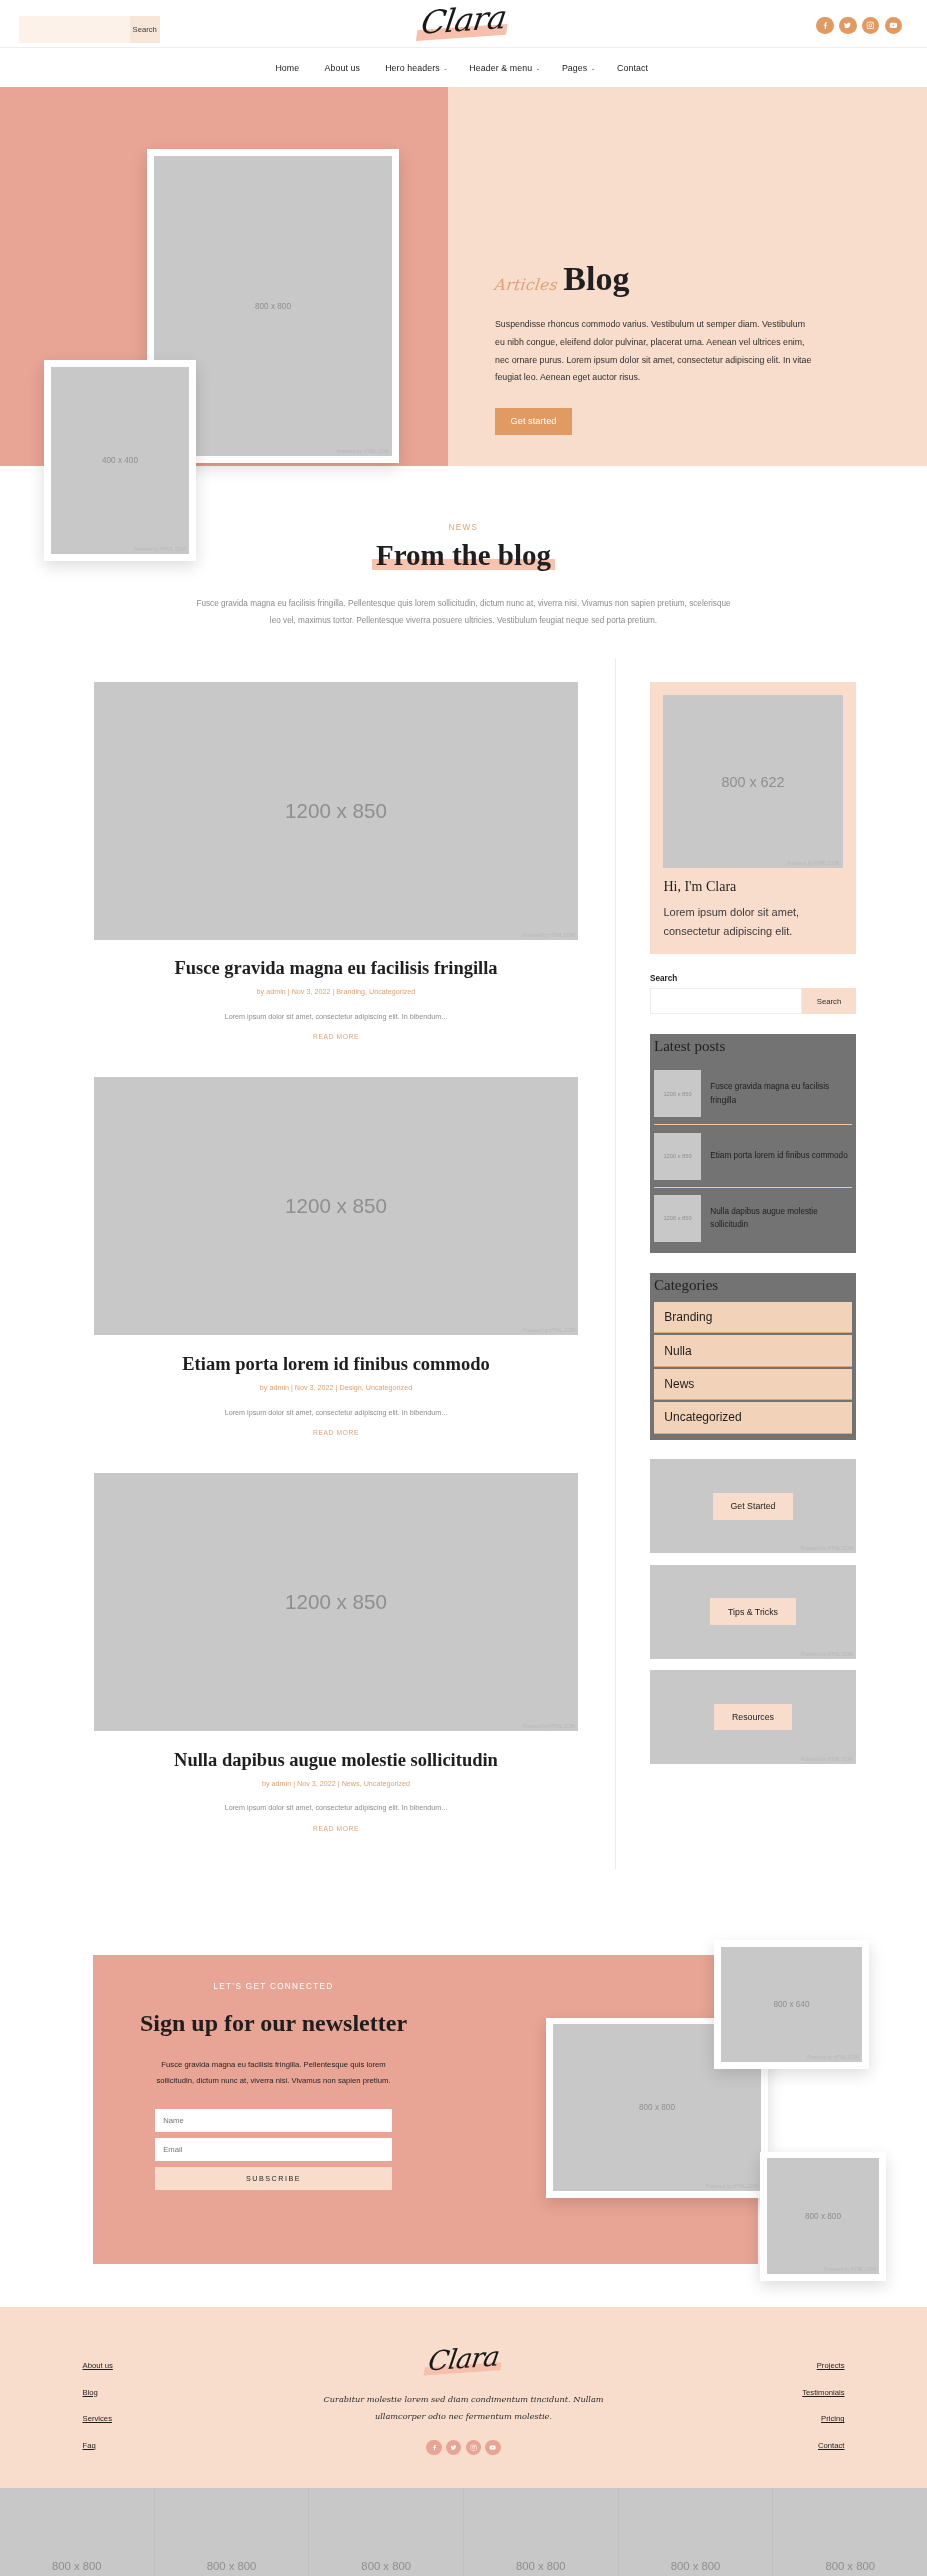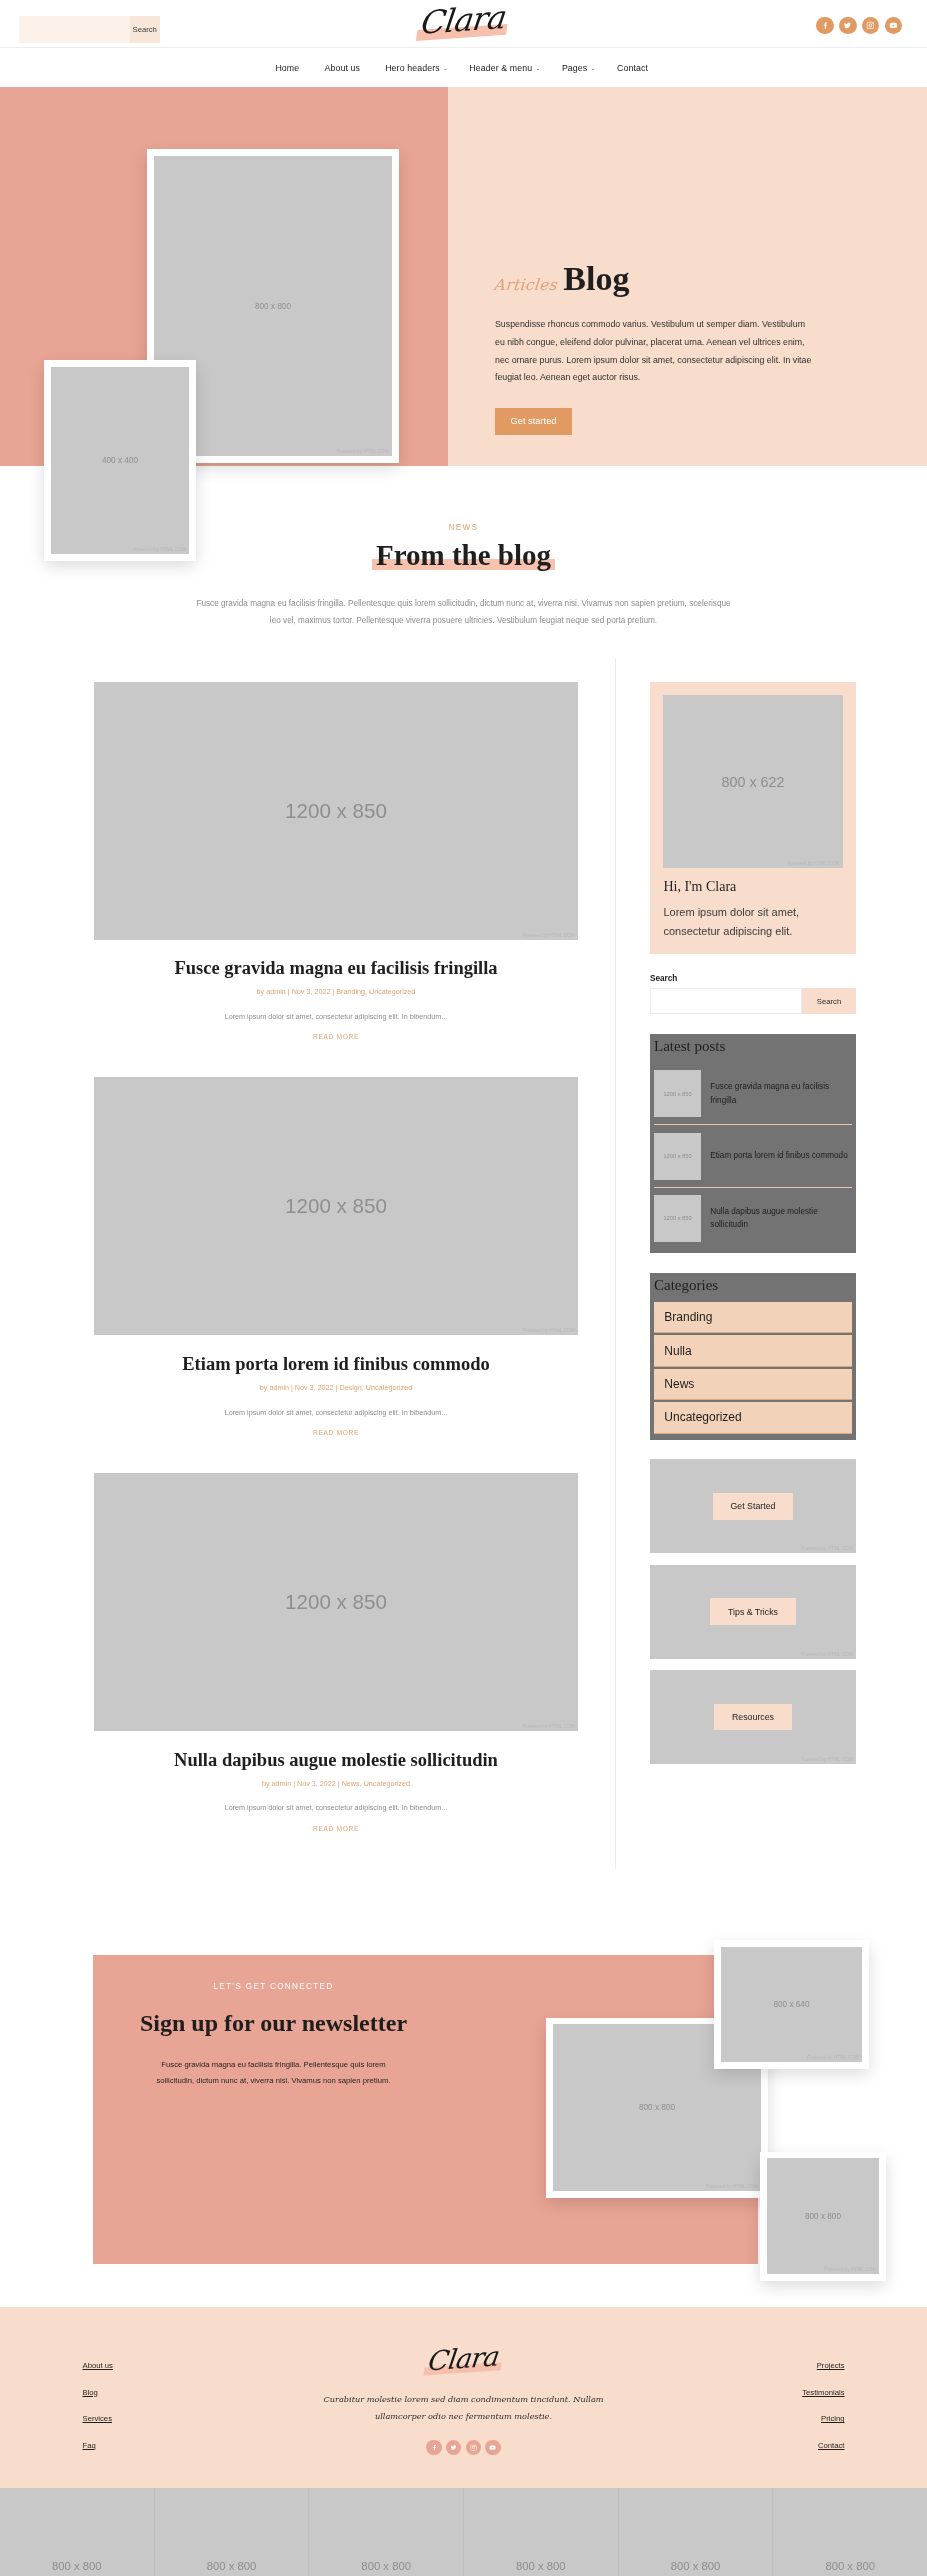--- a/index.html
+++ b/index.html
@@ -768,20 +768,25 @@
     <div class="ph">
       <span>800 x 800</span>
       <span class="ph-credit">Powered by HTML.COM</span>
     </div>
   </div>
 
   <div class="newsletter-inner">
     <div class="nl-eyebrow">LET’S GET CONNECTED</div>
     <h2 class="nl-title">Sign up for our newsletter</h2>
     <p class="nl-text">Fusce gravida magna eu facilisis fringilla. Pellentesque quis lorem sollicitudin, dictum nunc at, viverra nisi. Vivamus non sapien pretium.</p>
+    <div class="nl-form">
+      <input class="nl-input" type="text" placeholder="Name" style="">
+      <input class="nl-input" type="text" placeholder="Email" style="">
+      <button class="nl-submit">SUBSCRIBE</button>
+    </div>
   </div>
 </div>
 
 <div class="footer">
   <div class="footer-inner">
     <div class="footer-links">
       <span class="footer-link">About us</span>
       <span class="footer-link">Blog</span>
       <span class="footer-link">Services</span>
       <span class="footer-link">Faq</span>

